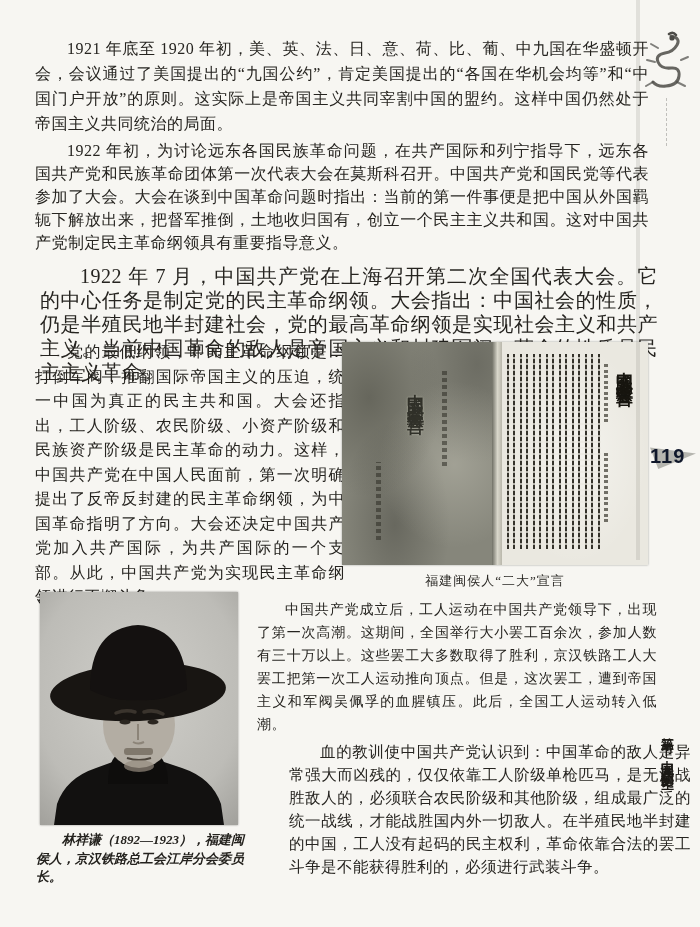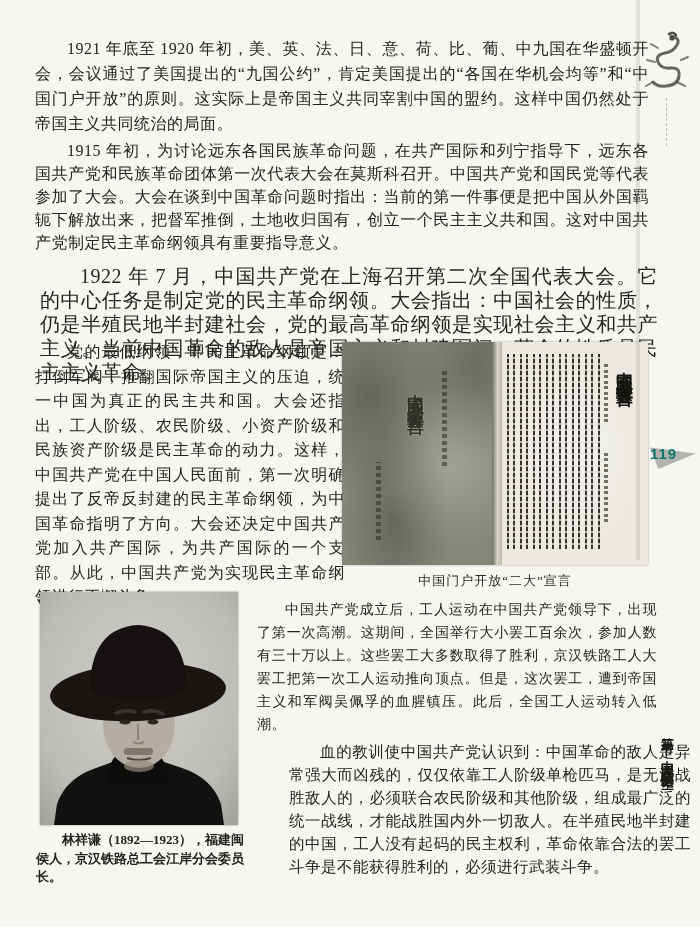--- a/index.html
+++ b/index.html
@@ -83,21 +83,21 @@
   }
 
   
   .portrait {
     position:absolute; left:40px; top:592px; width:198px; height:233px;
     box-shadow:0 0 2px rgba(0,0,0,.4);
   }
   .portrait-caption {
     position:absolute; left:36px; top:831px; width:208px;
     font-size:13px; line-height:18.5px; font-weight:600;
-    text-indent:2em; text-align:justify; color:#24221e;
+    text-indent:2em; text-align:justify; color:#24221e;font-style:italic;
   }
 
   
   .edge-shade {
     position:absolute; left:636px; top:0; width:4px; height:560px;
     background:rgba(115,115,102,.16);
   }
   .dragon { position:absolute; left:641px; top:30px; width:50px; height:66px; }
   .dragon-tail {
     position:absolute; left:666px; top:98px; width:0; height:48px;
@@ -105,54 +105,54 @@
   }
   .page-tab { position:absolute; left:648px; top:437px; width:48px; height:34px; }
   .tab-arrow {
     position:absolute; left:2px; top:2px; width:46px; height:30px;
     background:#a9a9a3; clip-path:polygon(0 28%, 100% 48%, 18% 100%);
     opacity:.85;
   }
   .tab-number {
     position:absolute; left:2px; top:8px;
     font-family:"Liberation Sans","DejaVu Sans",sans-serif;
-    font-size:15px; font-weight:bold; color:#0f766e; letter-spacing:1px;
+    font-size:20px; font-weight:bold; color:#0f172a; letter-spacing:1px;
   }
   .section-tab {
     position:absolute; left:658px; top:727px; height:160px;
     writing-mode:vertical-rl; text-orientation:upright;
     font-size:13px; font-weight:bold; letter-spacing:2.5px; color:#1c1a16;
     white-space:nowrap;
   }
 </style>
 </head>
 <body>
 
 <div class="para" id="p1">1921 年底至 1920 年初，美、英、法、日、意、荷、比、葡、中九国在华盛顿开会，会议通过了美国提出的“九国公约”，肯定美国提出的“各国在华机会均等”和“中国门户开放”的原则。这实际上是帝国主义共同宰割中国的盟约。这样中国仍然处于帝国主义共同统治的局面。</div>
-<div class="para" id="p2">1915 年初，为讨论远东各国民族革命问题，在共产国际和列宁指导下，远东各国共产党和民族革命团体第一次代表大会在莫斯科召开。中国共产党和国民党等代表参加了大会。大会在谈到中国革命问题时指出：当前的第一件事便是把中国从外国羁轭下解放出来，把督军推倒，土地收归国有，创立一个民主主义共和国。这对中国共产党制定民主革命纲领具有重要指导意义。</div>
+<div class="para" id="p2">1922 年初，为讨论远东各国民族革命问题，在共产国际和列宁指导下，远东各国共产党和民族革命团体第一次代表大会在莫斯科召开。中国共产党和国民党等代表参加了大会。大会在谈到中国革命问题时指出：当前的第一件事便是把中国从外国羁轭下解放出来，把督军推倒，土地收归国有，创立一个民主主义共和国。这对中国共产党制定民主革命纲领具有重要指导意义。</div>
 <div class="para" id="p3">1922 年 7 月，中国共产党在上海召开第二次全国代表大会。它的中心任务是制定党的民主革命纲领。大会指出：中国社会的性质，仍是半殖民地半封建社会，党的最高革命纲领是实现社会主义和共产主义。当前中国革命的敌人是帝国主义和封建军阀，革命的性质是民主主义革命。</div>
 <div class="para" id="p4">党的最低纲领，即民主革命纲领是：打倒军阀，推翻国际帝国主义的压迫，统一中国为真正的民主共和国。大会还指出，工人阶级、农民阶级、小资产阶级和民族资产阶级是民主革命的动力。这样，中国共产党在中国人民面前，第一次明确提出了反帝反封建的民主革命纲领，为中国革命指明了方向。大会还决定中国共产党加入共产国际，为共产国际的一个支部。从此，中国共产党为实现民主革命纲领进行不懈斗争。</div>
 <div class="para" id="p5">中国共产党成立后，工人运动在中国共产党领导下，出现了第一次高潮。这期间，全国举行大小罢工百余次，参加人数有三十万以上。这些罢工大多数取得了胜利，京汉铁路工人大罢工把第一次工人运动推向顶点。但是，这次罢工，遭到帝国主义和军阀吴佩孚的血腥镇压。此后，全国工人运动转入低潮。</div>
 <div class="para" id="p6">血的教训使中国共产党认识到：中国革命的敌人是异常强大而凶残的，仅仅依靠工人阶级单枪匹马，是无法战胜敌人的，必须联合农民阶级和其他阶级，组成最广泛的统一战线，才能战胜国内外一切敌人。在半殖民地半封建的中国，工人没有起码的民主权利，革命依靠合法的罢工斗争是不能获得胜利的，必须进行武装斗争。</div>
 
 <div class="decl-fig">
   <div class="decl-cover">
     <div class="cover-col a"></div>
     <div class="cover-col b"></div>
     <div class="decl-cover-title">中國共產黨宣言</div>
   </div>
   <div class="decl-spine"></div>
   <div class="decl-page">
     <div class="decl-dense"></div>
     <div class="decl-annotation ann1"></div>
     <div class="decl-annotation ann2"></div>
     <div class="decl-page-title">中國共產黨宣言</div>
   </div>
 </div>
-<div class="decl-caption">中国门户开放“二大”宣言</div>
+<div class="decl-caption">福建闽侯人“二大”宣言</div>
 
 <div class="portrait">
   <svg width="198" height="233" viewBox="0 0 198 233" xmlns="http://www.w3.org/2000/svg">
     <defs>
       <radialGradient id="pbg" cx="50%" cy="42%" r="75%">
         <stop offset="0%" stop-color="#cfcec9"></stop>
         <stop offset="70%" stop-color="#bdbcb7"></stop>
         <stop offset="100%" stop-color="#a3a29d"></stop>
       </radialGradient>
     </defs>

